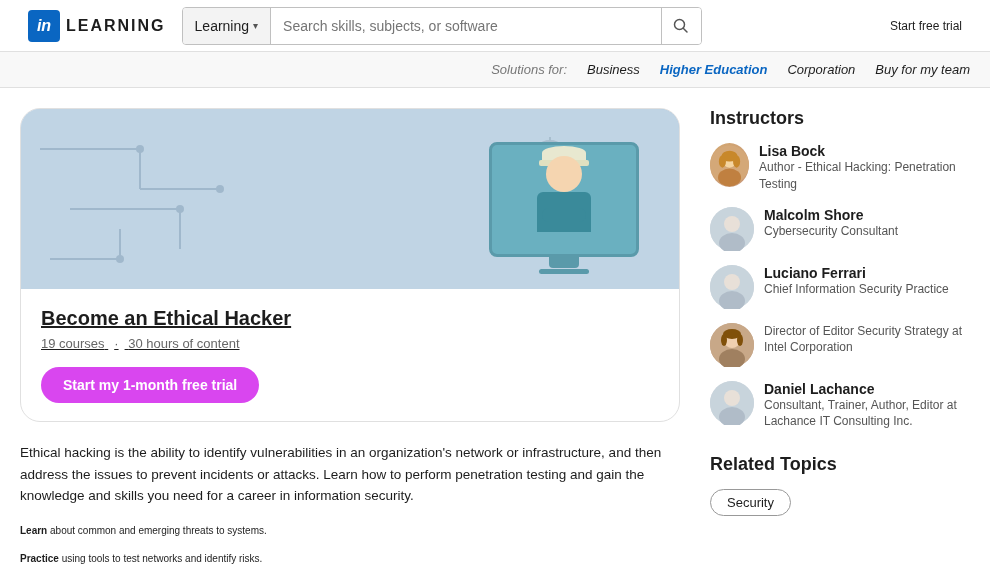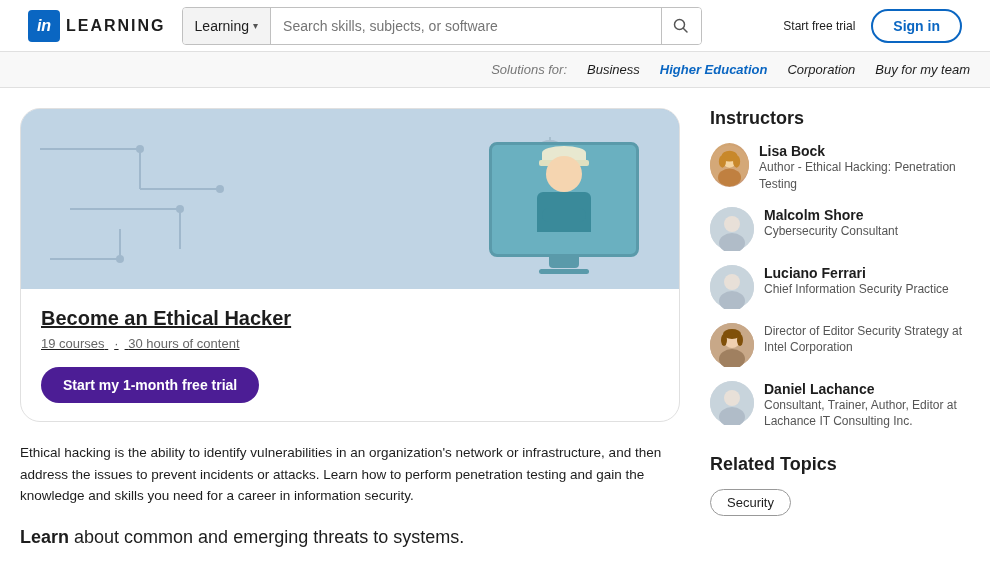--- a/index.html
+++ b/index.html
@@ -252,40 +252,40 @@
       margin-bottom: 6px;
     }
     .hero-meta {
       font-size: 13px;
       color: #666;
       margin-bottom: 16px;
     }
     .hero-meta .dot { margin: 0 6px; }
     .start-btn {
       padding: 10px 22px;
-      background: #4c1d95;
+      background: #d946ef;
       color: #fff;
       border: none;
       border-radius: 20px;
       font-size: 14px;
       font-weight: 600;
       cursor: pointer;
     }
 
     
     .description {
       font-size: 13.5px;
       line-height: 1.6;
       color: #1d1d1d;
       margin-bottom: 16px;
     }
     .bullet-item {
-      font-size: 18px;
+      font-size: 10px;
       line-height: 1.6;
-      margin-bottom: 6px;
+      margin-bottom: 12px;
     }
     .bullet-item strong { font-weight: 700; }
 
     
     .section-title {
       font-size: 18px;
       font-weight: 700;
       color: #1d1d1d;
       margin-bottom: 14px;
     }
@@ -377,21 +377,20 @@
     <input class="search-input" type="text" placeholder="Search skills, subjects, or software" style="">
     <button class="search-btn">
       <svg width="16" height="16" viewBox="0 0 16 16" fill="none">
         <circle cx="6.5" cy="6.5" r="5" stroke="#555" stroke-width="1.5"></circle>
         <line x1="10.5" y1="10.5" x2="14" y2="14" stroke="#555" stroke-width="1.5" stroke-linecap="round"></line>
       </svg>
     </button>
   </div>
   <div class="header-actions">
     <span class="free-trial-link">Start free trial</span>
-    <button class="sign-in-btn">Sign in</button>
   </div>
 </header>
 
 <nav class="sub-nav">
   <span class="sub-nav-label">Solutions for:</span>
   <a class="sub-nav-link">Business</a>
   <a class="sub-nav-link active">Higher Education</a>
   <a class="sub-nav-link">Corporation</a>
   <a class="sub-nav-link">Buy for my team</a>
 </nav>

